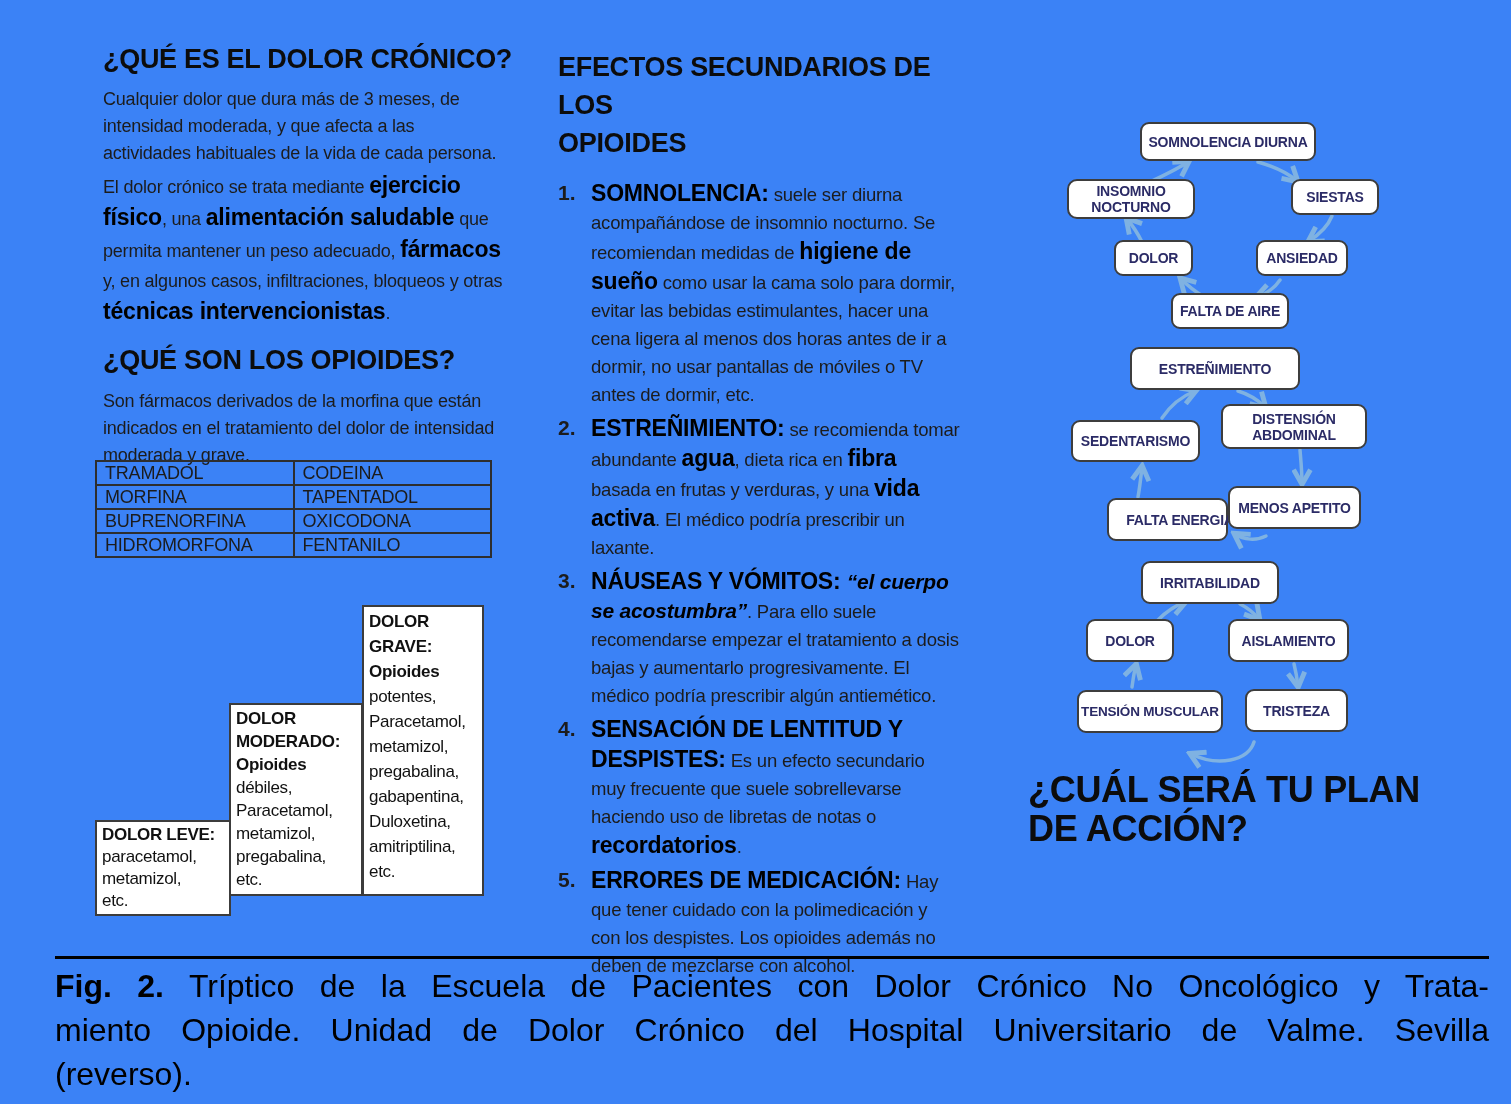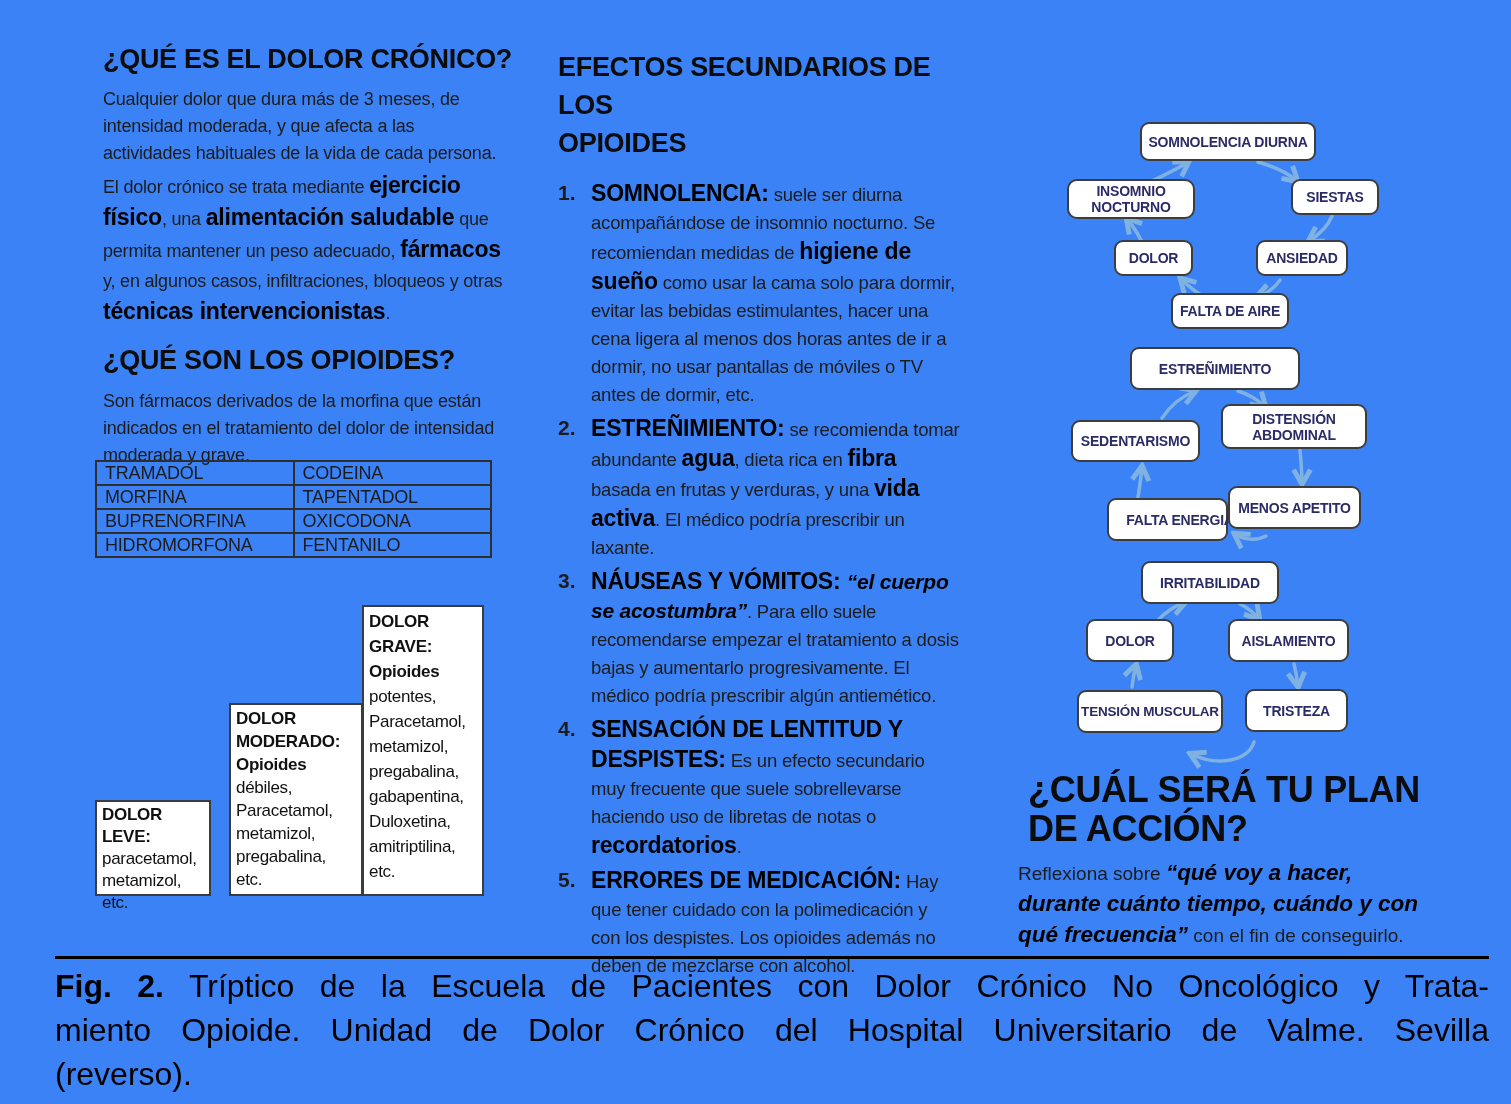--- a/index.html
+++ b/index.html
@@ -64,21 +64,21 @@
       <td>BUPRENORFINA</td>
       <td>OXICODONA</td>
         </tr>
     <tr>
       <td>HIDROMORFONA</td>
       <td>FENTANILO</td>
         </tr>
   </tbody>
     </table>
 
-  <div class="ladder-box lv" style="left:95px;top:800px;width:116px;height:96px;">
+  <div class="ladder-box lv" style="left:95px;top:820px;width:136px;height:96px;">
     <div class="bl">DOLOR LEVE:</div>
     <div>paracetamol,</div>
     <div>metamizol,</div>
     <div>etc.</div>
   </div>
   <div class="ladder-box md" style="left:229px;top:703px;width:134px;height:193px;">
     <div class="bl">DOLOR</div>
     <div class="bl">MODERADO:</div>
     <div class="bl">Opioides</div>
     <div>débiles,</div>
@@ -166,21 +166,20 @@
   <div class="node nw" style="left:1107px;top:498px;width:121px;height:43px;padding-left:27px;">FALTA ENERGIA</div>
   <div class="node nw" style="left:1228px;top:486px;width:133px;height:43px;">MENOS APETITO</div>
   <div class="node nw" style="left:1141px;top:561px;width:138px;height:43px;">IRRITABILIDAD</div>
   <div class="node nw" style="left:1086px;top:619px;width:88px;height:43px;">DOLOR</div>
   <div class="node nw" style="left:1228px;top:619px;width:121px;height:43px;">AISLAMIENTO</div>
   <div class="node nw" style="left:1077px;top:690px;width:146px;height:43px;font-size:13.5px;">TENSIÓN MUSCULAR</div>
   <div class="node nw" style="left:1245px;top:689px;width:103px;height:43px;">TRISTEZA</div>
 
   <div class="abs" style="left:1018px;top:770px;width:402px;">
     <h2 class="h" style="font-size:36px;margin-left:10px;">¿CUÁL SERÁ TU PLAN DE ACCIÓN?</h2>
-    <p class="plan-p"><span>Reflexiona sobre </span><span class="plan-quote">“qué voy a hacer, durante cuánto tiempo, cuándo y con qué frecuencia”</span><span> con el fin de conseguirlo.</span></p>
   </div>
 
   <div class="cap-rule"></div>
   <div class="caption">
     <div class="cap-just"><span class="fig">Fig. 2.</span><span> Tríptico de la Escuela de Pacientes con Dolor Crónico No Oncológico y Trata-</span></div>
     <div class="cap-just"><span>miento Opioide. Unidad de Dolor Crónico del Hospital Universitario de Valme. Sevilla</span></div>
     <div><span>(reverso).</span></div>
   </div>
 
 </div>

